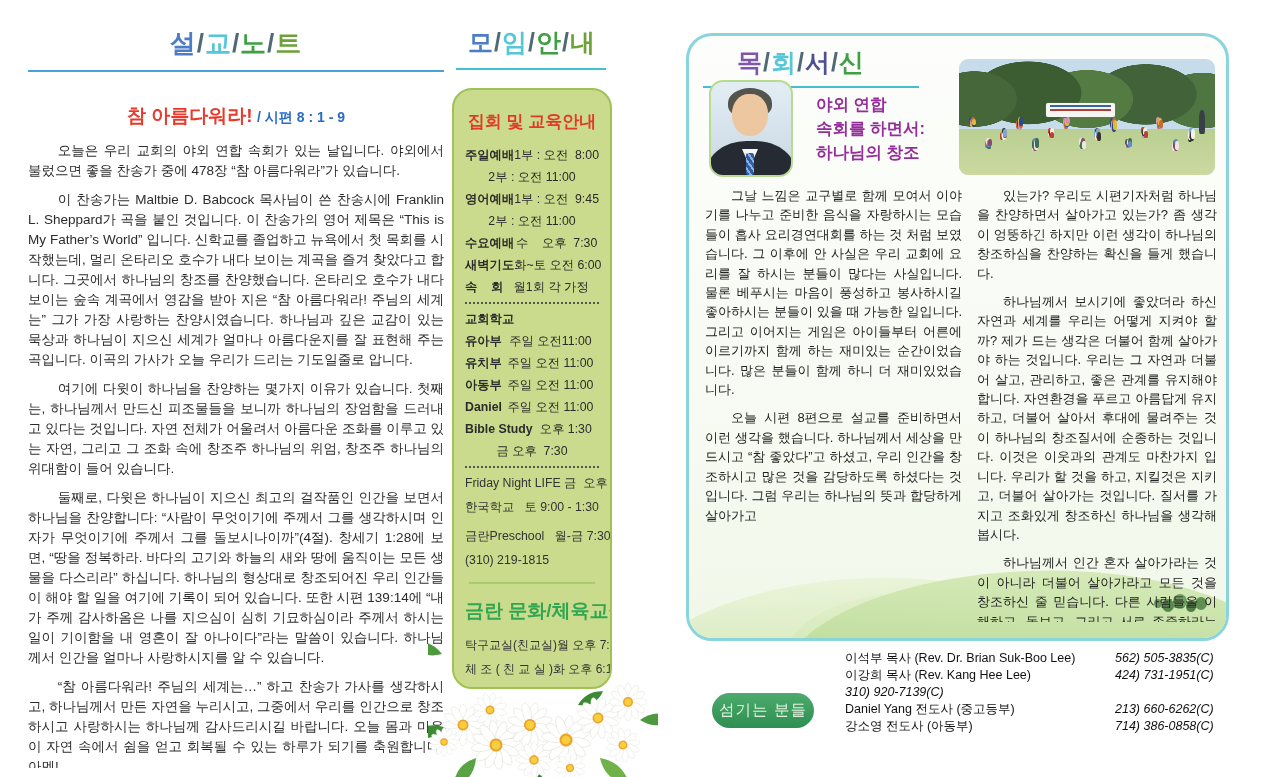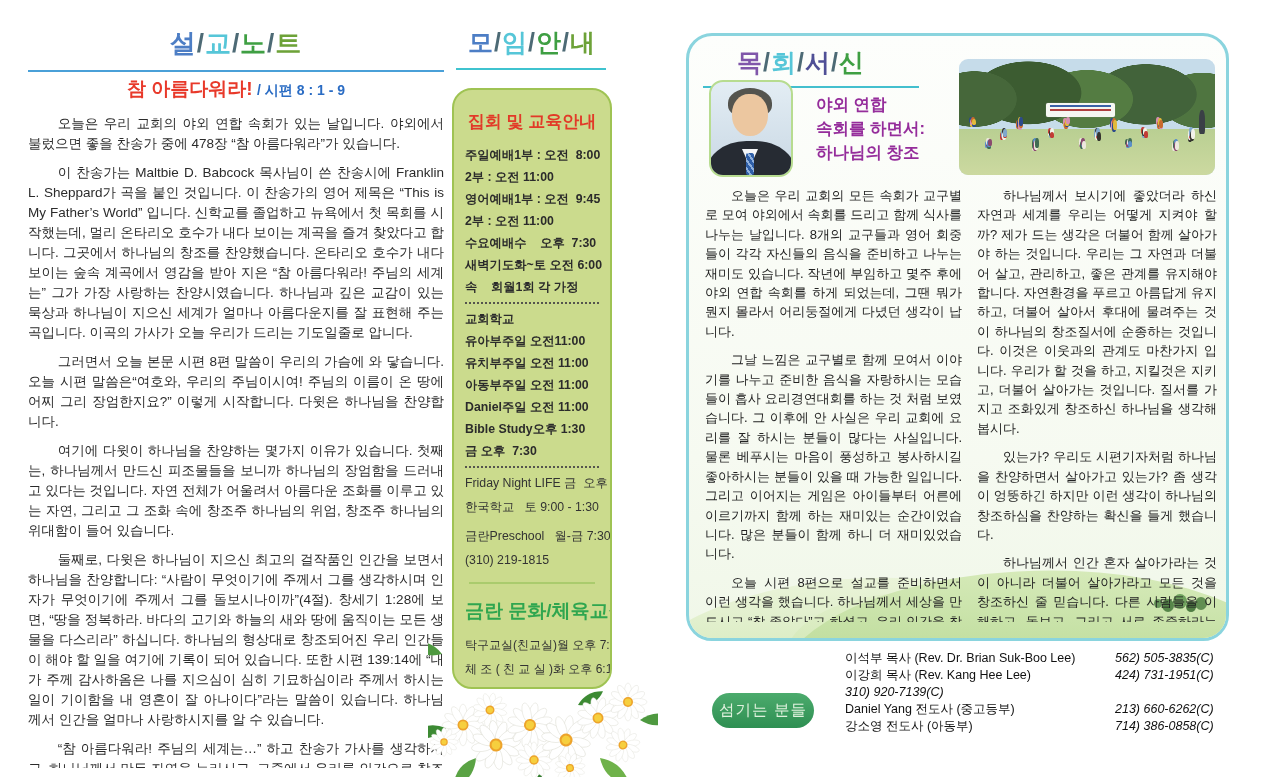--- a/index.html
+++ b/index.html
@@ -9,37 +9,37 @@
     overflow:hidden;color:#2b2b2b;
   }
   
   .col-title{font-weight:bold;font-size:26px;letter-spacing:1px;white-space:nowrap;}
   .tl-b{color:#4d7ec5}.tl-c{color:#56c6d8}.tl-g{color:#3f9f43}.tl-o{color:#6da238}
   .tl-p{color:#8056aa}.tl-n{color:#4f4f96}.tl-s{color:#4d6a75;font-weight:bold}
   
   .left-col{position:absolute;left:28px;top:26px;width:416px;height:742px;overflow:hidden;}
   .left-title{text-align:center;}
   .left-rule{border-top:2px solid #4aa0d8;margin-top:9px;}
-  .sermon-heading{text-align:center;margin-top:4px;white-space:nowrap;}
+  .sermon-heading{text-align:center;margin-top:31px;white-space:nowrap;}
   .sermon-title{color:#e8392a;font-weight:bold;font-size:19px;}
   .sermon-ref{color:#2a6cc4;font-weight:bold;font-size:14px;}
   .left-body{margin-top:12px;font-size:13.5px;line-height:20px;text-align:justify;}
   .left-body p{margin:0 0 9px;text-indent:2.2em;}
   
   .mid-title{position:absolute;left:452px;top:26px;width:160px;text-align:center;font-size:25px;}
   .mid-rule{position:absolute;left:456px;top:68px;width:150px;border-top:2px solid #3fc3cf;}
   .mid-box{
     position:absolute;left:452px;top:88px;width:160px;height:601px;box-sizing:border-box;
     background:#cbdb8d;border:2px solid #9fc353;border-radius:20px;
     padding:10px 11px;overflow:hidden;
   }
   .mb-title{color:#e23a28;font-weight:bold;font-size:17px;text-align:center;margin:10px 0 15px;white-space:nowrap;}
   .srow{display:flex;justify-content:space-between;font-size:12.3px;line-height:15px;margin-bottom:7px;}
   .slabel{font-weight:bold;white-space:pre;}
-  .sval{white-space:pre;text-align:left;flex:1;font-weight:bold;}
+  .sval{white-space:pre;text-align:center;flex:1;}
   .dotted{border-top:2px dotted #55554d;margin:4px 0 8px;}
   .mb-plain{font-size:12.3px;line-height:15px;margin-bottom:9px;white-space:pre;color:#333;}
   .mb-divider{border-top:2px solid #aacb6d;margin:14px 4px 14px;}
   .mb-green-title{color:#2fa64f;font-weight:bold;font-size:19px;text-align:right;margin:0 0 14px;white-space:nowrap;}
   .crow{display:flex;justify-content:space-between;font-size:12px;line-height:14px;margin-bottom:10px;color:#333;}
   .crow .cl{white-space:pre;}
   .crow .cv{white-space:pre;}
   
   .flowers{position:absolute;left:428px;top:640px;z-index:6;}
   
@@ -110,21 +110,20 @@
     <span class="tl-b">설</span><span class="tl-s">/</span><span class="tl-c">교</span><span class="tl-s">/</span><span class="tl-g">노</span><span class="tl-s">/</span><span class="tl-o">트</span>
   </div>
   <div class="left-rule"></div>
   <div class="sermon-heading">
     <span class="sermon-title">참 아름다워라!</span>
     <span class="sermon-ref">/ 시편 8 : 1 - 9</span>
   </div>
   <div class="left-body">
     <p>오늘은 우리 교회의 야외 연합 속회가 있는 날입니다. 야외에서 불렀으면 좋을 찬송가 중에 478장 “참 아름다워라”가 있습니다.</p>
     <p>이 찬송가는 Maltbie D. Babcock 목사님이 쓴 찬송시에 Franklin L. Sheppard가 곡을 붙인 것입니다. 이 찬송가의 영어 제목은 “This is My Father’s World” 입니다. 신학교를 졸업하고 뉴욕에서 첫 목회를 시작했는데, 멀리 온타리오 호수가 내다 보이는 계곡을 즐겨 찾았다고 합니다. 그곳에서 하나님의 창조를 찬양했습니다. 온타리오 호수가 내다 보이는 숲속 계곡에서 영감을 받아 지은 “참 아름다워라! 주님의 세계는” 그가 가장 사랑하는 찬양시였습니다. 하나님과 깊은 교감이 있는 묵상과 하나님이 지으신 세계가 얼마나 아름다운지를 잘 표현해 주는 곡입니다. 이곡의 가사가 오늘 우리가 드리는 기도일줄로 압니다.</p>
-    <p>그러면서 오늘 본문 시편 8편 말씀이 우리의 가슴에 와 닿습니다. 오늘 시편 말씀은“여호와, 우리의 주님이시여! 주님의 이름이 온 땅에 어찌 그리 장엄한지요?” 이렇게 시작합니다. 다윗은 하나님을 찬양합니다.</p>
     <p>여기에 다윗이 하나님을 찬양하는 몇가지 이유가 있습니다. 첫째는, 하나님께서 만드신 피조물들을 보니까 하나님의 장엄함을 드러내고 있다는 것입니다. 자연 전체가 어울려서 아름다운 조화를 이루고 있는 자연, 그리고 그 조화 속에 창조주 하나님의 위엄, 창조주 하나님의 위대함이 들어 있습니다.</p>
     <p>둘째로, 다윗은 하나님이 지으신 최고의 걸작품인 인간을 보면서 하나님을 찬양합니다: “사람이 무엇이기에 주께서 그를 생각하시며 인자가 무엇이기에 주께서 그를 돌보시나이까”(4절). 창세기 1:28에 보면, “땅을 정복하라. 바다의 고기와 하늘의 새와 땅에 움직이는 모든 생물을 다스리라” 하십니다. 하나님의 형상대로 창조되어진 우리 인간들이 해야 할 일을 여기에 기록이 되어 있습니다. 또한 시편 139:14에 “내가 주께 감사하옴은 나를 지으심이 심히 기묘하심이라 주께서 하시는 일이 기이함을 내 영혼이 잘 아나이다”라는 말씀이 있습니다. 하나님께서 인간을 얼마나 사랑하시지를 알 수 있습니다.</p>
     <p>“참 아름다워라! 주님의 세계는…” 하고 찬송가 가사를 생각하시고, 하나님께서 만든 자연을 누리시고, 그중에서 우리를 인간으로 창조하시고 사랑하시는 하나님께 감사드리시길 바랍니다. 오늘 몸과 마음이 자연 속에서 쉼을 얻고 회복될 수 있는 하루가 되기를 축원합니다. 아멘!</p>
   </div>
 </div>
 
 <div class="mid-title col-title">
   <span class="tl-b">모</span><span class="tl-s">/</span><span class="tl-c">임</span><span class="tl-s">/</span><span class="tl-g">안</span><span class="tl-s">/</span><span class="tl-o">내</span>
 </div>
 <div class="mid-rule"></div>
@@ -377,27 +376,26 @@
         <span style="position: absolute; left: 8%; top: 55%; width: 4px; height: 7px; background: rgb(138, 74, 110); border-radius: 45% 45% 30% 30%;"></span>
         <span style="position: absolute; left: 21.25%; top: 1%; width: 4px; height: 9px; background: rgb(43, 74, 140); border-radius: 45% 45% 30% 30%;"></span>
         <span style="position: absolute; left: 34.5%; top: 38%; width: 4px; height: 6px; background: rgb(194, 59, 53); border-radius: 45% 45% 30% 30%;"></span>
         <span style="position: absolute; left: 47.75%; top: 62%; width: 4px; height: 8px; background: rgb(236, 232, 221); border-radius: 45% 45% 30% 30%;"></span>
         <span style="position: absolute; left: 61%; top: 8%; width: 4px; height: 10px; background: rgb(226, 185, 59); border-radius: 45% 45% 30% 30%;"></span>
       </div>
     <div class="gp-figure"></div>
   </div>
 
   <div class="rp-col rp-col1">
-    <p>오늘은 우리 교회의 모든 속회가 교구별로 모여 야외에서 속회를 드리고 함께 식사를 나누는 날입니다. 8개의 교구들과 영어 회중들이 각각 자신들의 음식을 준비하고 나누는 재미도 있습니다. 작년에 부임하고 몇주 후에 야외 연합 속회를 하게 되었는데, 그땐 뭐가 뭔지 몰라서 어리둥절에게 다녔던 생각이 납니다.</p>
     <p>그날 느낌은 교구별로 함께 모여서 이야기를 나누고 준비한 음식을 자랑하시는 모습들이 흡사 요리경연대회를 하는 것 처럼 보였습니다. 그 이후에 안 사실은 우리 교회에 요리를 잘 하시는 분들이 많다는 사실입니다. 물론 베푸시는 마음이 풍성하고 봉사하시길 좋아하시는 분들이 있을 때 가능한 일입니다. 그리고 이어지는 게임은 아이들부터 어른에 이르기까지 함께 하는 재미있는 순간이었습니다. 많은 분들이 함께 하니 더 재미있었습니다.</p>
     <p>오늘 시편 8편으로 설교를 준비하면서 이런 생각을 했습니다. 하나님께서 세상을 만드시고 “참 좋았다”고 하셨고, 우리 인간을 창조하시고 많은 것을 감당하도록 하셨다는 것입니다. 그럼 우리는 하나님의 뜻과 합당하게 살아가고</p>
   </div>
   <div class="rp-col rp-col2">
+    <p>있는가? 우리도 시편기자처럼 하나님을 찬양하면서 살아가고 있는가? 좀 생각이 엉뚱하긴 하지만 이런 생각이 하나님의 창조하심을 찬양하는 확신을 들게 했습니다.</p>
     <p>하나님께서 보시기에 좋았더라 하신 자연과 세계를 우리는 어떻게 지켜야 할까? 제가 드는 생각은 더불어 함께 살아가야 하는 것입니다. 우리는 그 자연과 더불어 살고, 관리하고, 좋은 관계를 유지해야 합니다. 자연환경을 푸르고 아름답게 유지하고, 더불어 살아서 후대에 물려주는 것이 하나님의 창조질서에 순종하는 것입니다. 이것은 이웃과의 관계도 마찬가지 입니다. 우리가 할 것을 하고, 지킬것은 지키고, 더불어 살아가는 것입니다. 질서를 가지고 조화있게 창조하신 하나님을 생각해 봅시다.</p>
-    <p>있는가? 우리도 시편기자처럼 하나님을 찬양하면서 살아가고 있는가? 좀 생각이 엉뚱하긴 하지만 이런 생각이 하나님의 창조하심을 찬양하는 확신을 들게 했습니다.</p>
     <p>하나님께서 인간 혼자 살아가라는 것이 아니라 더불어 살아가라고 모든 것을 창조하신 줄 믿습니다. 다른 사람들을 이해하고, 돌보고, 그리고 서로 존중하라는 것이 하나님의 창조정신이라고 감히 생각해 봅니다.</p>
 
   </div>
 </div>
 
 <div class="staff-badge">섬기는 분들</div>
 
 <div class="staff-list">
   <div class="staff-row">
       <span class="staff-name">이석부 목사 (Rev. Dr. Brian Suk-Boo Lee)</span>

